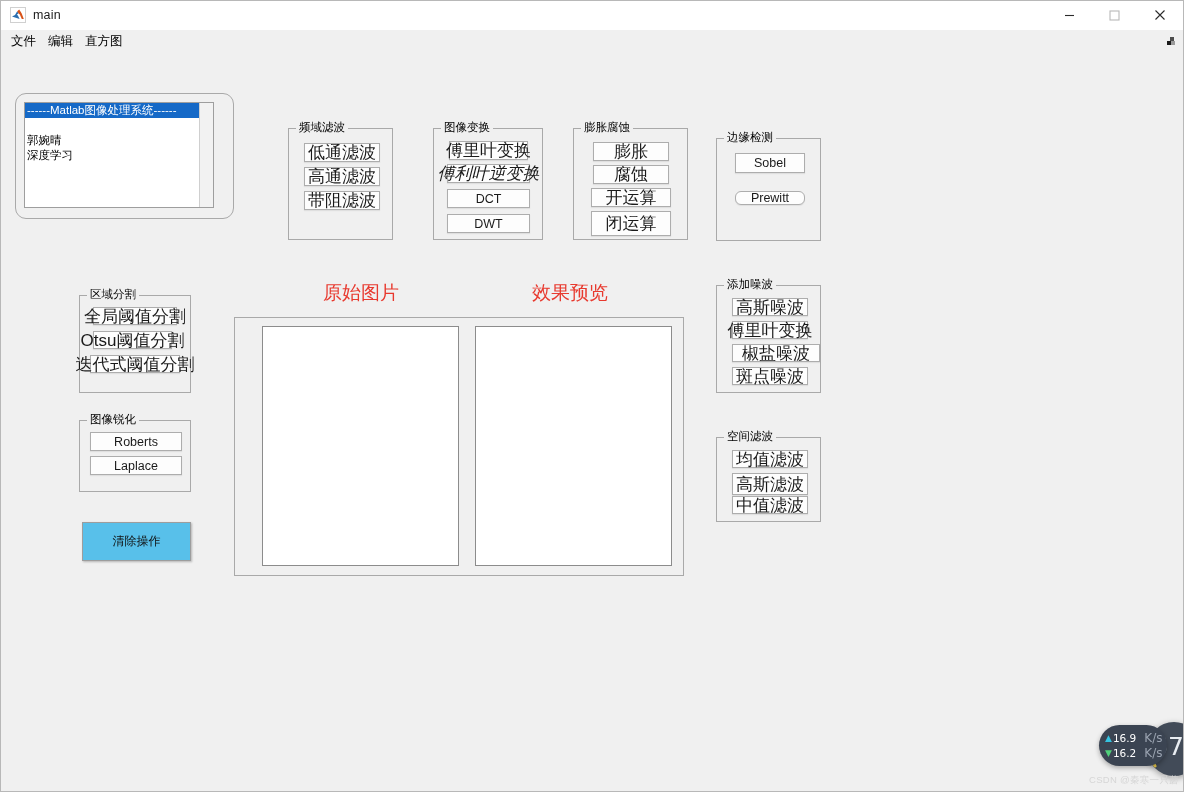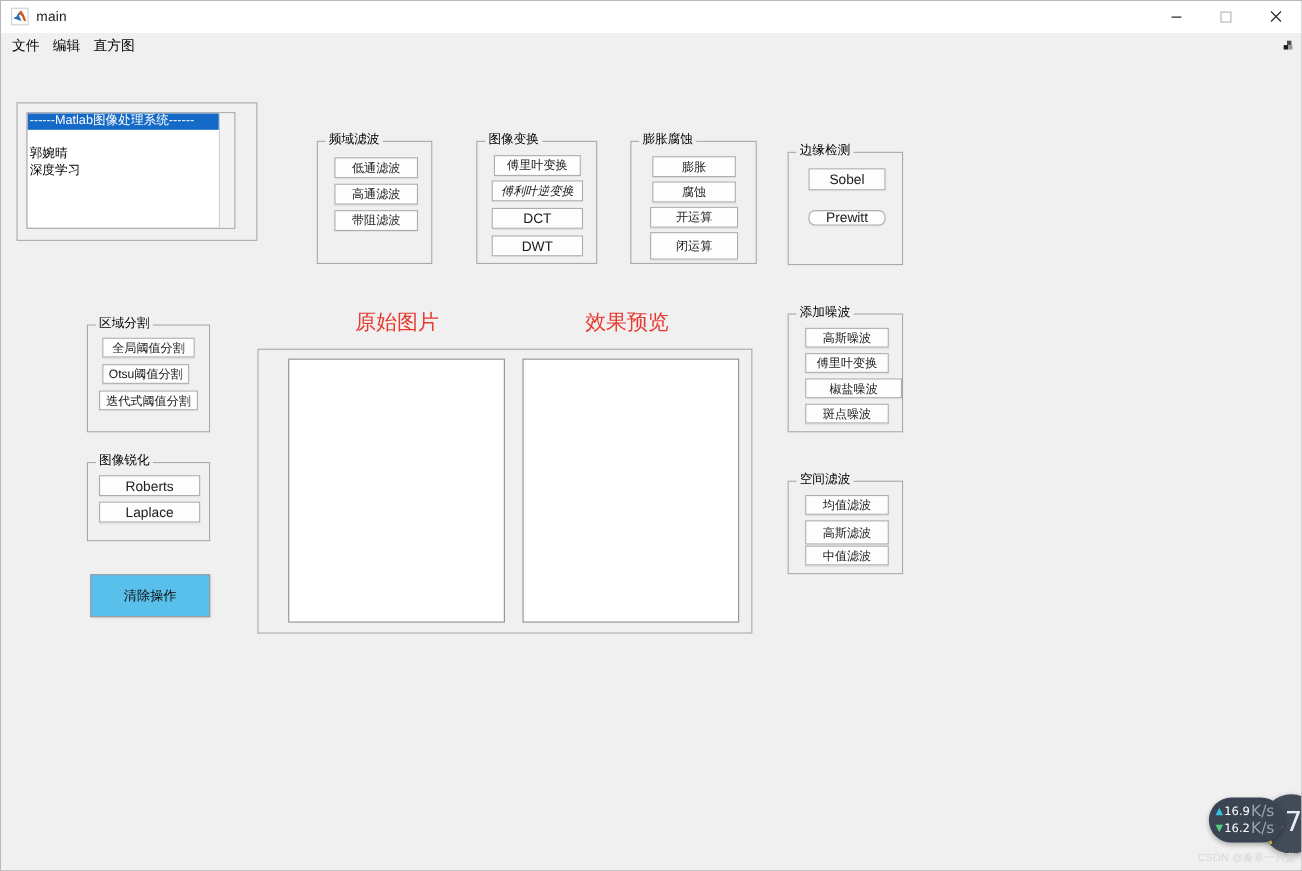--- a/index.html
+++ b/index.html
@@ -125,21 +125,21 @@
     white-space: nowrap;
   }
 
   
   .btn {
     position: absolute;
     background: #fdfdfd;
     border: 1px solid #adadad;
     box-sizing: border-box;
     font-family: "Liberation Sans", "DejaVu Sans", sans-serif;
-    font-size: 11px;
+    font-size: 17px;
     color: #1a1a1a;
     display: flex;
     align-items: center;
     justify-content: center;
     white-space: nowrap;
     box-shadow: 0 1px 1px rgba(0,0,0,.07);
   }
   .btn.latin { font-size: 12.5px; }
 
   
@@ -243,21 +243,21 @@
     display: flex;
     align-items: center;
     height: 15px;
     font-size: 10.5px;
     color: #ffffff;
     font-family: "DejaVu Sans", sans-serif;
   }
   .ns-arrow { font-size: 9px; margin-right: 1px; }
   .ns-up { color: #35c3e0; }
   .ns-down { color: #4fd07a; }
-  .ns-unit { font-size: 14px; color: #9aa3b0; margin-left: 1px; }
+  .ns-unit { font-size: 12px; color: #9aa3b0; margin-left: 8px; }
   .ns-gauge {
     position: absolute;
     left: 48px; top: 0px;
     width: 54px;
     height: 54px;
     border-radius: 50%;
     background: #424b58;
     box-shadow: 0 2px 6px rgba(0,0,0,.35);
     overflow: hidden;
   }
@@ -320,21 +320,21 @@
       <svg width="13" height="13" viewBox="0 0 13 13">
         <rect x="6" y="3" width="4" height="4" fill="#4c4c4c"></rect>
         <rect x="3" y="7" width="4" height="4" fill="#1a1a1a"></rect>
         <rect x="7" y="7" width="4" height="4" fill="#9a9a9a"></rect>
       </svg>
     </div>
   </div>
 
   <div class="client">
 
-    <div class="listbox-panel" style="left:14px; top:41px; width:219px; height:126px;">
+    <div class="listbox-panel" style="left:14px; top:41px; width:219px; height:126px;border-radius:11px;">
       <div class="listbox">
         <div class="listbox-items">
           <div class="lb-item selected">------Matlab图像处理系统------</div>
           <div class="lb-item blank">&nbsp;</div>
           <div class="lb-item">    郭婉晴</div>
           <div class="lb-item">    深度学习</div>
         </div>
         <div class="lb-scroll"></div>
       </div>
     </div>

